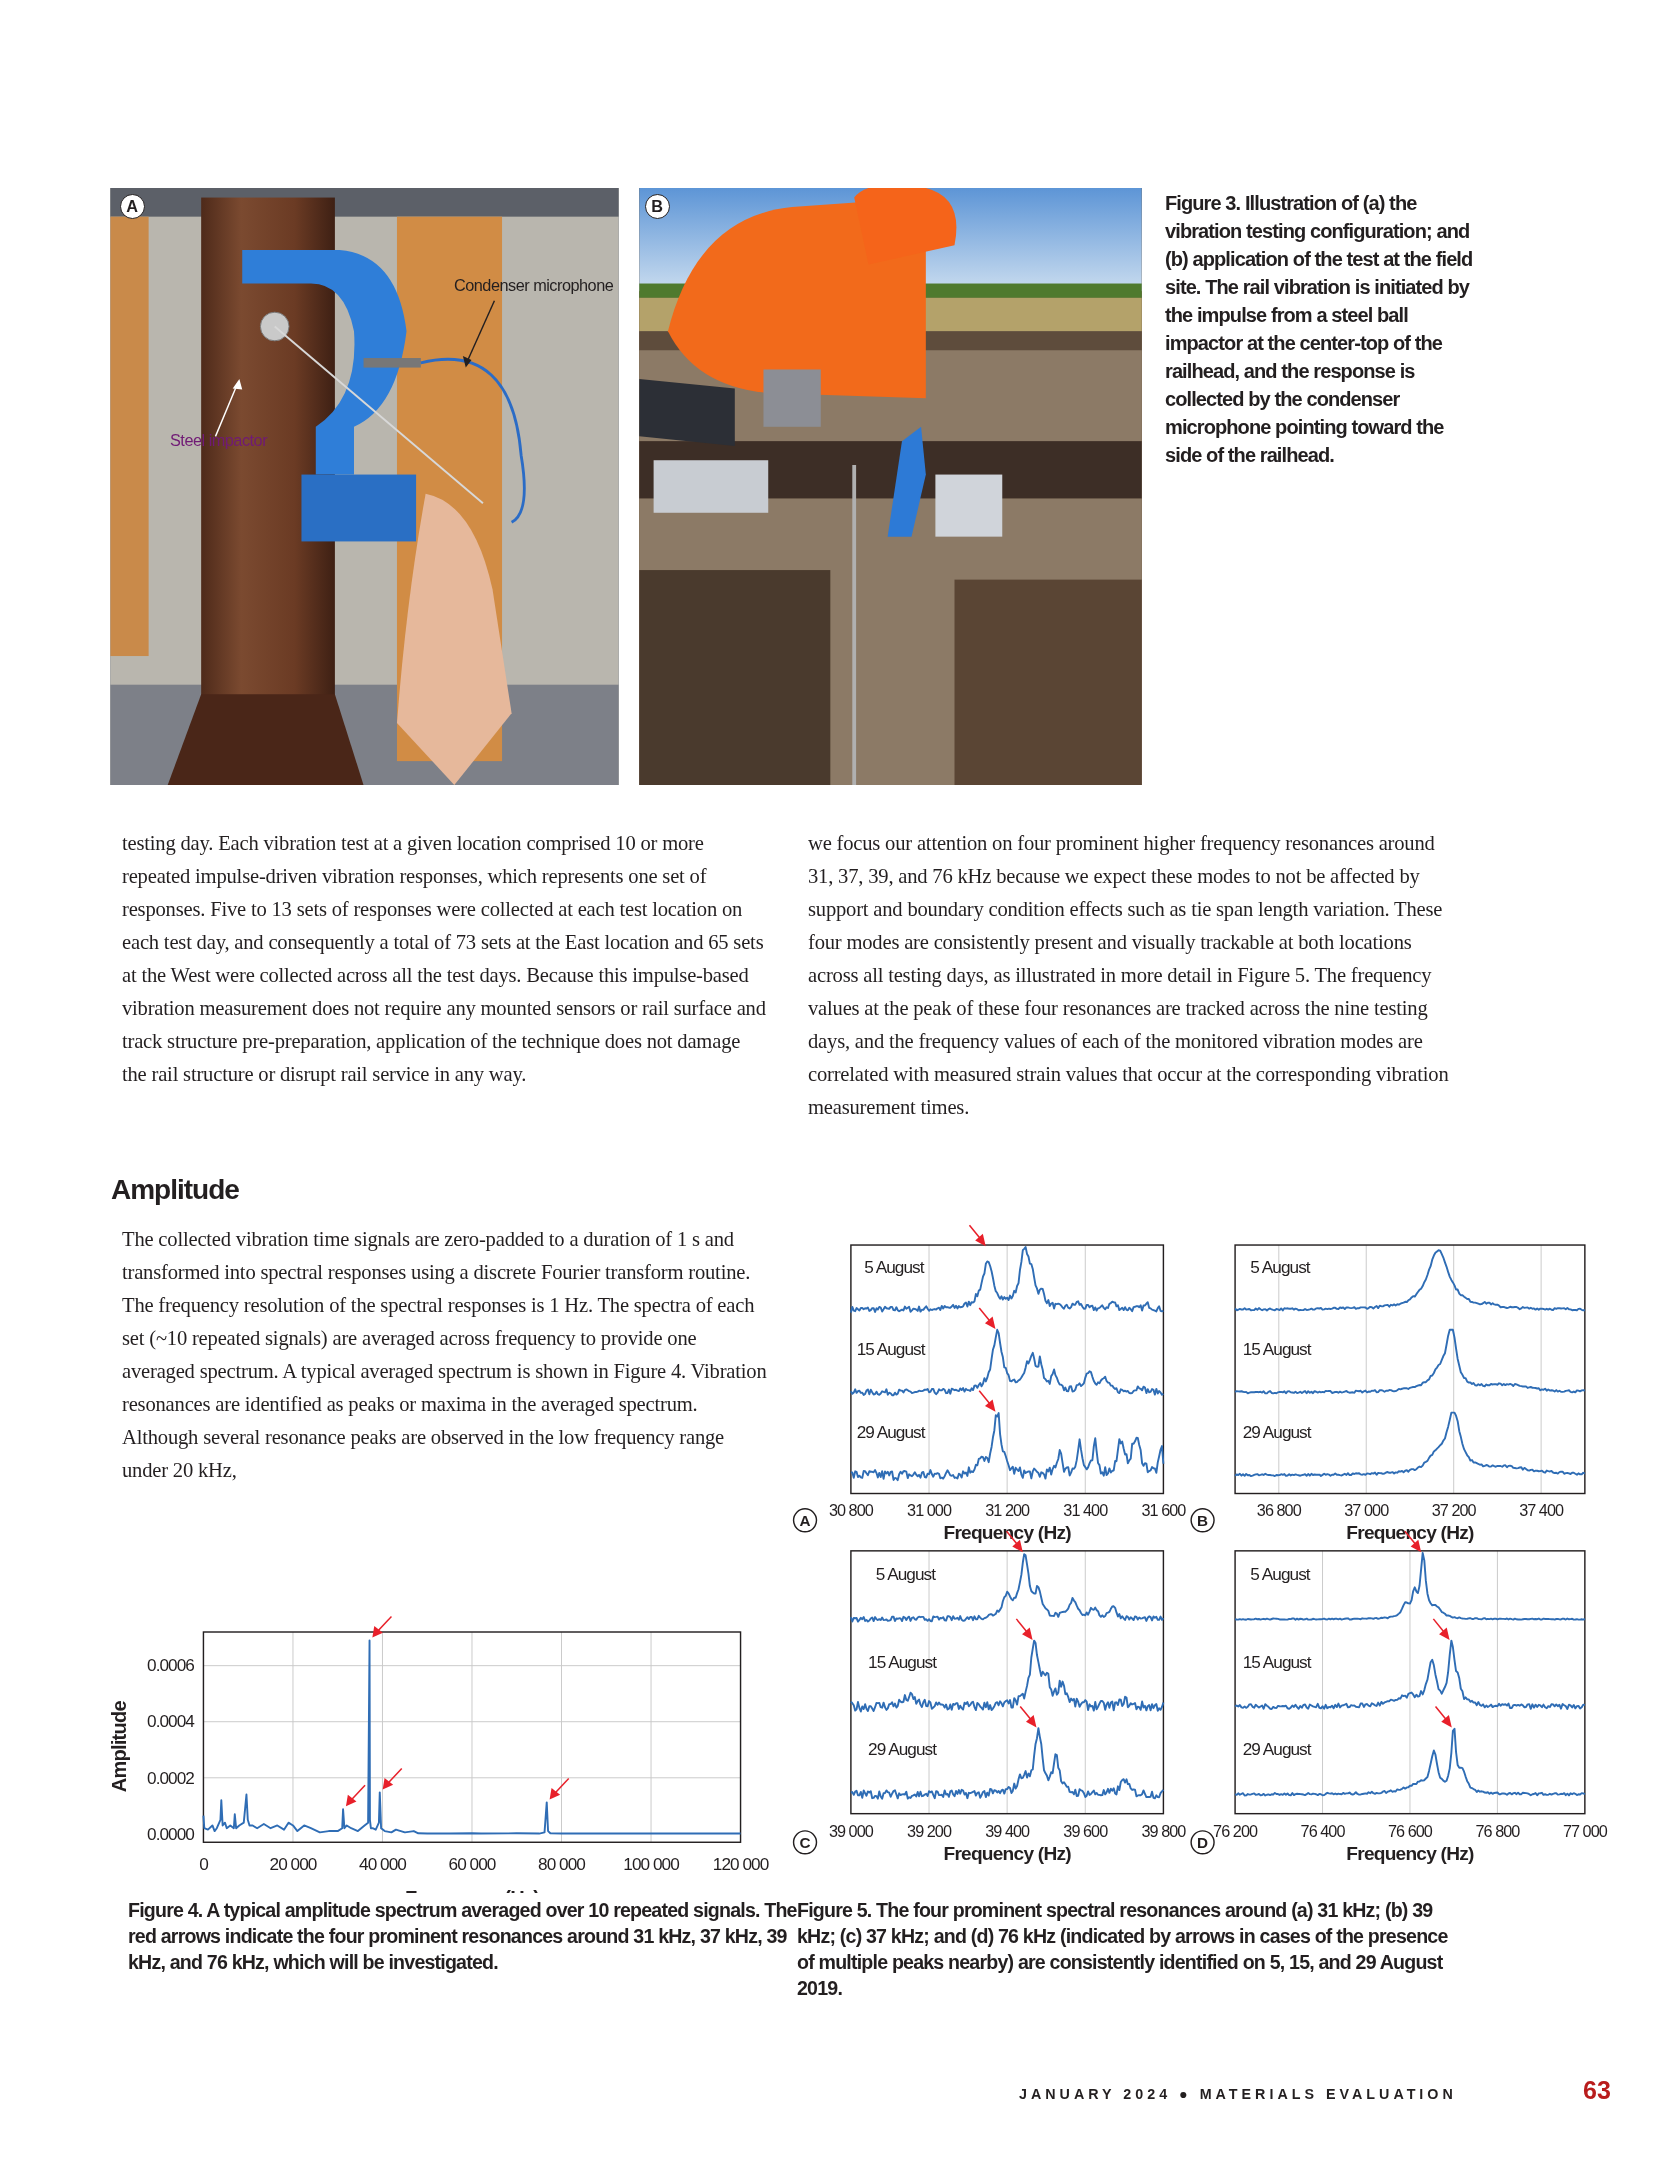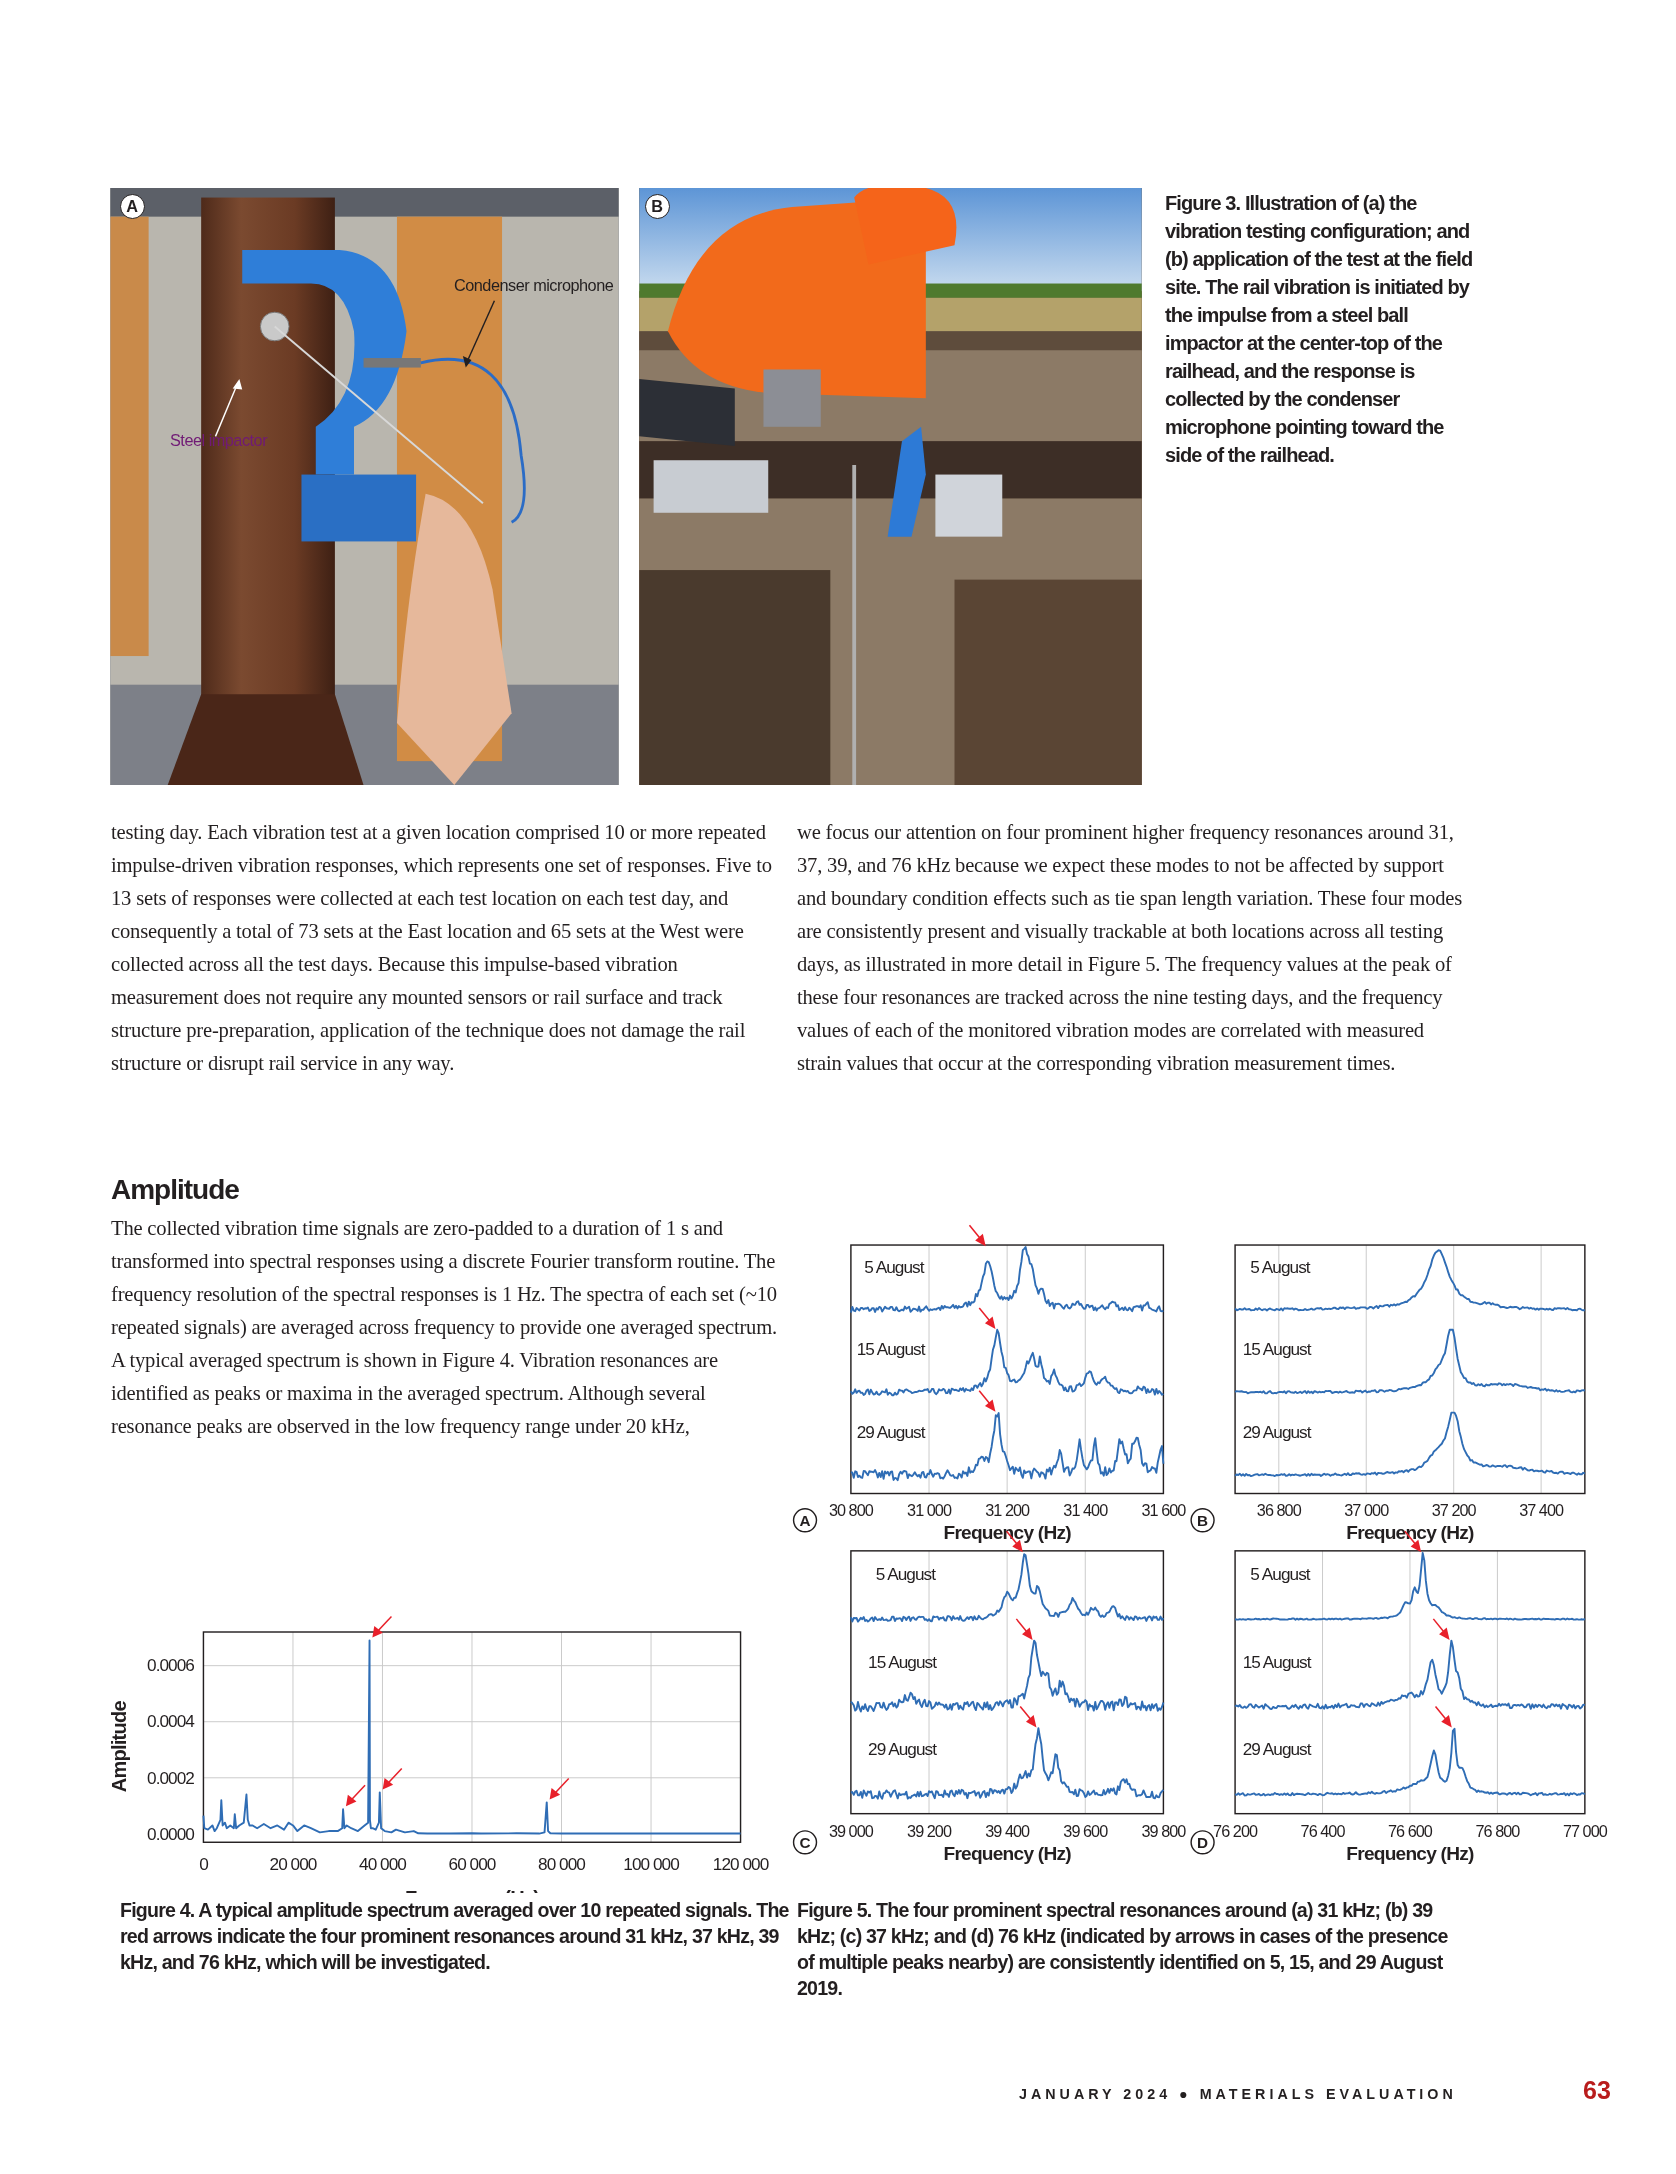--- a/index.html
+++ b/index.html
@@ -15,25 +15,25 @@
 
   
   #fig3-caption { position:absolute; left:1165px; top:189px; width:315px; font: bold 20px/28px "Liberation Sans", sans-serif; letter-spacing:-0.9px; color:#231f20; }
 
   
   .col { position:absolute; font: 20.6px/33px "Liberation Serif", serif; letter-spacing:-0.2px; color:#231f20; }
   #col-left-top { left:111px; top:816px; width:669px; }
   #col-right-top { left:797px; top:816px; width:669px; }
   #analysis-heading { position:absolute; left:111px; top:1174px; font: bold 28px "Liberation Sans", sans-serif; letter-spacing:-1px; }
   #col-left-analysis { left:111px; top:1212px; width:669px; }
-  .col p { margin:0; }
+  .col p { margin:11px; }
 
   
   .fig-caption { position:absolute; font: bold 19.6px/26px "Liberation Sans", sans-serif; letter-spacing:-0.8px; color:#231f20; }
-  #fig4-caption { left:120px; top:1897px; width:669px; }
+  #fig4-caption { left:128px; top:1897px; width:669px; }
   #fig5-caption { left:797px; top:1897px; width:669px; }
 
   
   #footer { position:absolute; left:1019px; top:2086px; font: bold 14.3px "Liberation Sans", sans-serif; letter-spacing:4px; color:#231f20; }
   #page-number { position:absolute; left:1583px; top:2076px; font: bold 25px "Liberation Sans", sans-serif; color:#b91c1c; }
 
   svg text { font-family: "Liberation Sans", "DejaVu Sans", sans-serif; }
 </style>
 </head>
 <body>

